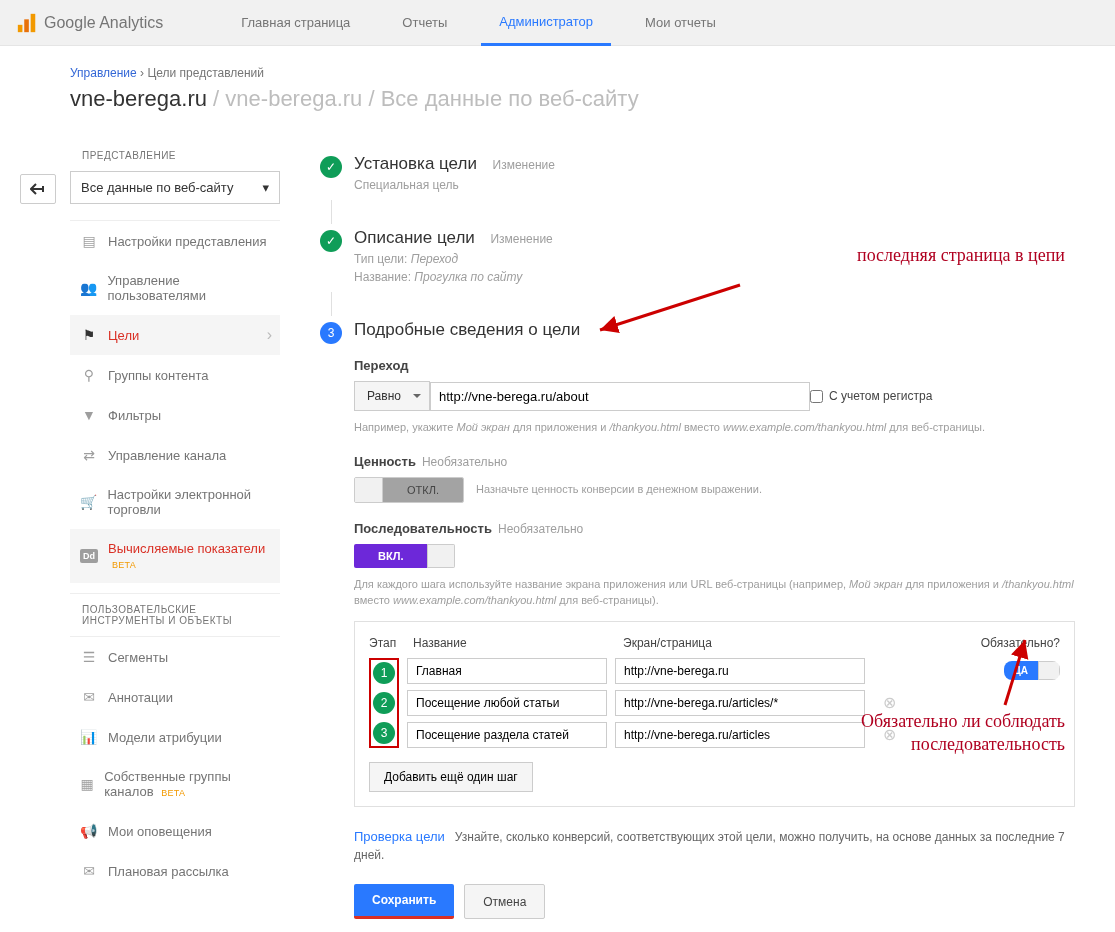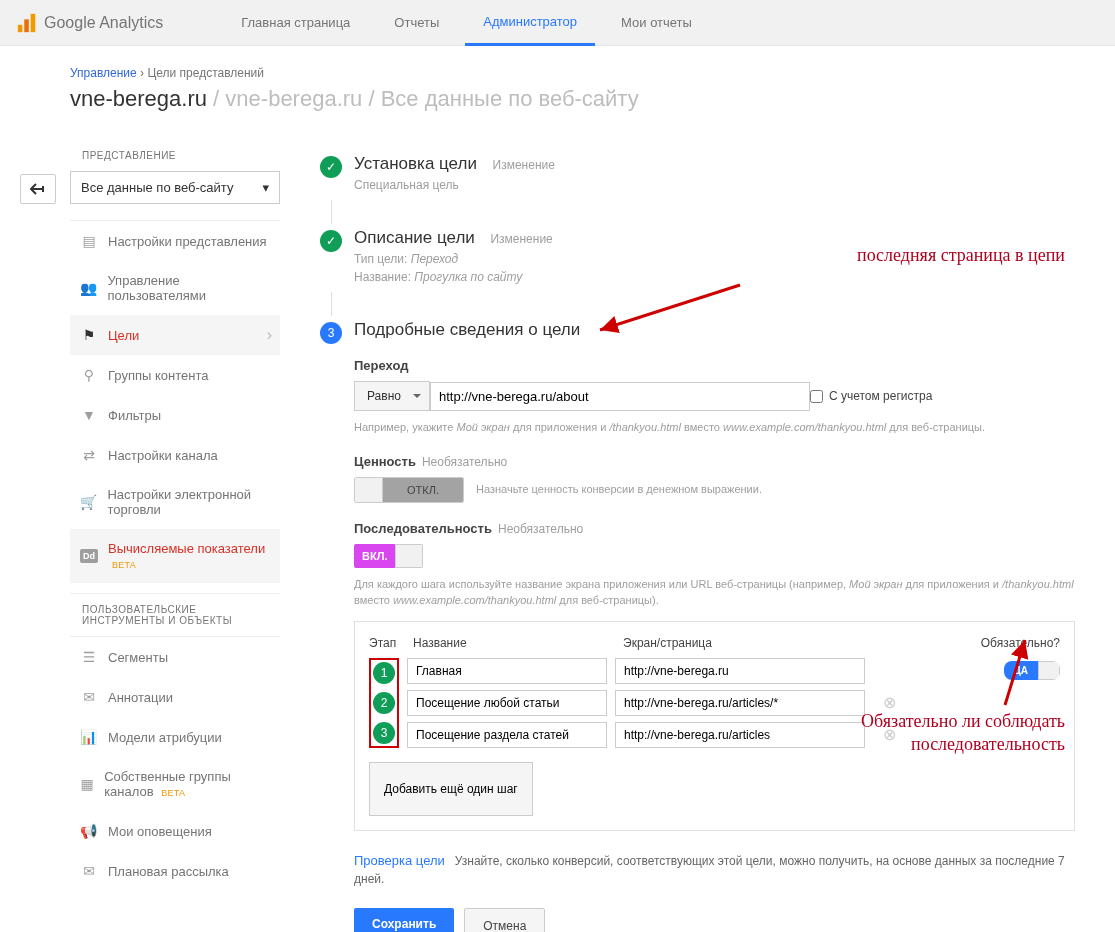--- a/index.html
+++ b/index.html
@@ -2,21 +2,21 @@
 <html><head>
 <meta charset="utf-8">
 <style>
   * { box-sizing: border-box; margin: 0; padding: 0; }
   body { font-family: Arial, "Helvetica Neue", sans-serif; font-size: 13px; color: #333; background: #fff; width: 1115px; }
   
   .topbar { background: #f1f1f1; height: 46px; border-bottom: 1px solid #e5e5e5; display: flex; align-items: center; padding: 0 16px; }
   .logo { display: flex; align-items: center; gap: 6px; margin-right: 60px; }
   .logo-icon { width: 22px; height: 22px; }
   .logo-text { color: #757575; font-size: 16px; }
-  .tabs { display: flex; gap: 8px; text-align: center; }
+  .tabs { display: flex; gap: 16px; text-align: center; }
   .tab { padding: 0 18px; height: 46px; display: flex; align-items: center; color: #757575; font-size: 13px; cursor: pointer; }
   .tab.active { color: #2979ff; border-bottom: 3px solid #2979ff; font-weight: 500; }
   
   .content { padding: 20px 40px 20px 70px; }
   .breadcrumb { font-size: 12px; color: #757575; margin-bottom: 6px; }
   .breadcrumb a { color: #3367d6; text-decoration: none; }
   .page-title { font-size: 22px; color: #333; font-weight: 400; margin-bottom: 38px; }
   .page-title .muted { color: #bdbdbd; }
   
   .layout { display: flex; gap: 40px; position: relative; }
@@ -56,40 +56,40 @@
   .select-btn::after { content: ""; position: absolute; right: 8px; top: 50%; transform: translateY(-50%); border-left: 4px solid transparent; border-right: 4px solid transparent; border-top: 4px solid #666; }
   .text-input { border: 1px solid #ccc; padding: 6px 8px; font-size: 13px; width: 380px; }
   .checkbox-row { display: flex; align-items: center; gap: 6px; font-size: 12px; color: #444; }
   .hint { font-size: 11px; color: #9e9e9e; margin-top: 8px; line-height: 1.5; }
   .hint i { font-style: italic; }
   
   .toggle-off { display: inline-flex; border: 1px solid #ccc; border-radius: 2px; overflow: hidden; }
   .toggle-off .knob { width: 28px; background: #f1f1f1; border-right: 1px solid #ccc; }
   .toggle-off .lbl { padding: 6px 24px; font-size: 11px; color: #444; background: #a3a3a3; }
   .toggle-on { display: inline-flex; border-radius: 2px; overflow: hidden; }
-  .toggle-on .lbl { padding: 6px 8px; font-size: 11px; color: #fff; background: #d946ef; font-weight: bold; }
+  .toggle-on .lbl { padding: 6px 24px; font-size: 11px; color: #fff; background: #6d28d9; font-weight: bold; }
   .toggle-on .knob { width: 28px; background: #f1f1f1; border: 1px solid #ccc; }
   
   .funnel-box { border: 1px solid #e0e0e0; padding: 14px; margin-top: 12px; }
   .funnel-header { display: flex; font-size: 12px; color: #444; margin-bottom: 8px; }
   .funnel-header .c1 { width: 44px; }
   .funnel-header .c2 { width: 210px; }
   .funnel-header .c3 { width: 260px; }
   .funnel-header .c4 { margin-left: auto; }
   .funnel-steps-hl { border: 2px solid #c00; padding: 2px; display: inline-block; }
   .funnel-row { display: flex; align-items: center; margin-bottom: 6px; gap: 8px; }
   .step-num { width: 22px; height: 22px; border-radius: 50%; background: #0f9d58; color: #fff; display: flex; align-items: center; justify-content: center; font-size: 12px; flex-shrink: 0; }
   .funnel-row input { border: 1px solid #ccc; padding: 5px 8px; font-size: 12px; }
   .funnel-row .name-in { width: 200px; }
   .funnel-row .url-in { width: 250px; }
   .mini-toggle { display: inline-flex; border-radius: 8px; overflow: hidden; margin-left: auto; }
   .mini-toggle .on { background: #2979ff; color: #fff; padding: 4px 10px; font-size: 10px; font-weight: bold; }
   .mini-toggle .off { background: #f1f1f1; border: 1px solid #ccc; width: 22px; }
   .del-x { color: #ccc; font-size: 16px; cursor: pointer; margin-left: 10px; }
-  .add-step-btn { border: 1px solid #ccc; background: #f5f5f5; padding: 19px 14px; font-size: 12px; margin-top: 8px; cursor: pointer; }
+  .add-step-btn { border: 1px solid #ccc; background: #f5f5f5; padding: 7px 14px; font-size: 12px; margin-top: 8px; cursor: pointer; }
   
   .verify-link { color: #2979ff; font-size: 13px; cursor: pointer; }
   .verify-row { margin: 20px 0 20px 34px; font-size: 12px; color: #666; line-height: 1.5; }
   
   .btn-row { margin-left: 34px; display: flex; gap: 10px; }
   .btn-primary { background: #2979ff; color: #fff; border: none; padding: 9px 18px; font-size: 12px; font-weight: bold; cursor: pointer; border-radius: 2px; }
   .btn-secondary { background: #f5f5f5; border: 1px solid #ccc; color: #444; padding: 9px 18px; font-size: 12px; cursor: pointer; border-radius: 2px; }
   .btn-underline { border-bottom: 3px solid #d93025; }
   
   .bottom-cancel { margin-top: 26px; padding-top: 14px; border-top: 1px solid #e5e5e5; }
@@ -158,21 +158,21 @@
         <div class="side-item">
             <span class="side-icon">⚲</span>
             <span>Группы контента</span>
           </div>
         <div class="side-item">
             <span class="side-icon">▼</span>
             <span>Фильтры</span>
           </div>
         <div class="side-item">
             <span class="side-icon">⇄</span>
-            <span>Настройки канала</span>
+            <span>Управление канала</span>
           </div>
         <div class="side-item">
             <span class="side-icon">🛒</span>
             <span>Настройки электронной торговли</span>
           </div>
         <div class="side-item red" style="background:#f5f5f5">
             <span class="side-icon">
               <span class="dd-badge">Dd</span>
             </span>
             <span><span>Вычисляемые показатели</span><br><span class="side-sub">BETA</span></span>

